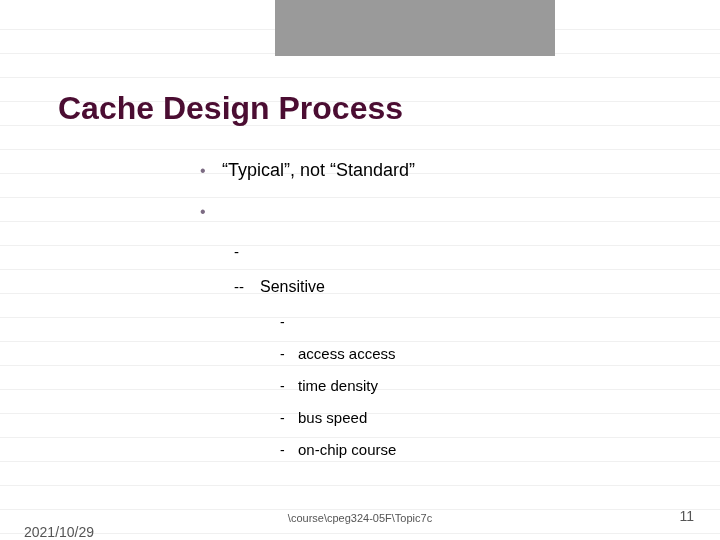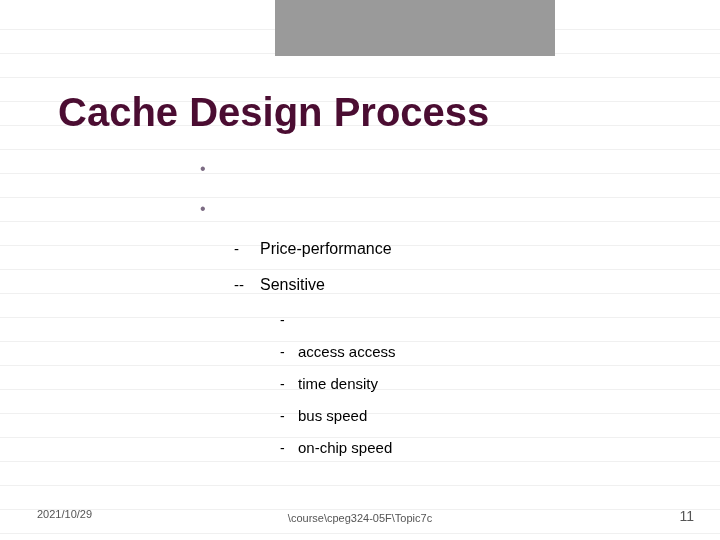--- a/index.html
+++ b/index.html
@@ -30,21 +30,21 @@
     left: 275px;
     width: 280px;
     height: 56px;
     background: #9a9a9a;
     z-index: 2;
   }
   .title {
     position: absolute;
     top: 90px;
     left: 58px;
-    font-size: 40px;
+    font-size: 32px;
     font-weight: bold;
     color: #4b0d32; 
     z-index: 3;
   }
   .content {
     position: absolute;
     top: 160px;
     left: 200px;
     width: 480px;
     z-index: 3;
@@ -88,26 +88,25 @@
     align-items: baseline;
   }
   .b3 .dash {
     width: 18px;
     flex: 0 0 18px;
     font-size: 14px;
   }
   
   .footer-date {
     position: absolute;
-    bottom: 20px;
+    bottom: 0;
     left: 24px;
-    font-size: 11px;
+    font-size: 14px;
     color: #555;
     z-index: 3;
-    margin-left: 13px;
   }
   .footer-path {
     position: absolute;
     bottom: 16px;
     left: 0;
     width: 720px;
     text-align: center;
     font-size: 11px;
     color: #555;
     z-index: 3;
@@ -127,31 +126,31 @@
 
 <div class="gridlines"></div>
 <div class="topblock"></div>
 
 <h1 class="title">Cache Design Process</h1>
 
 <div class="content">
 
   <div class="b1">
     <span class="dot">•</span>
+    <span class="txt">“Typical”, not “Standard”</span>
   </div>
 
   <div class="b1">
     <span class="dot">•</span>
   </div>
 
   <div class="sublist">
 
     <div class="b2">
       <span class="dash">-</span>
-      <span>Price-performance</span>
     </div>
 
     <div class="b2">
       <span class="dash">--</span>
       <span>Sensitive</span>
     </div>
 
     <div class="subsublist">
       <div class="b3">
         <span class="dash">-</span>
@@ -163,21 +162,21 @@
       <div class="b3">
         <span class="dash">-</span>
         <span>time density</span>
       </div>
       <div class="b3">
         <span class="dash">-</span>
         <span>bus speed</span>
       </div>
       <div class="b3">
         <span class="dash">-</span>
-        <span>on-chip speed</span>
+        <span>on-chip course</span>
       </div>
     </div>
 
   </div>
 </div>
 
 <div class="footer-date">2021/10/29</div>
 <div class="footer-path">\course\cpeg324-05F\Topic7c</div>
 <div class="footer-num">11</div>
 

